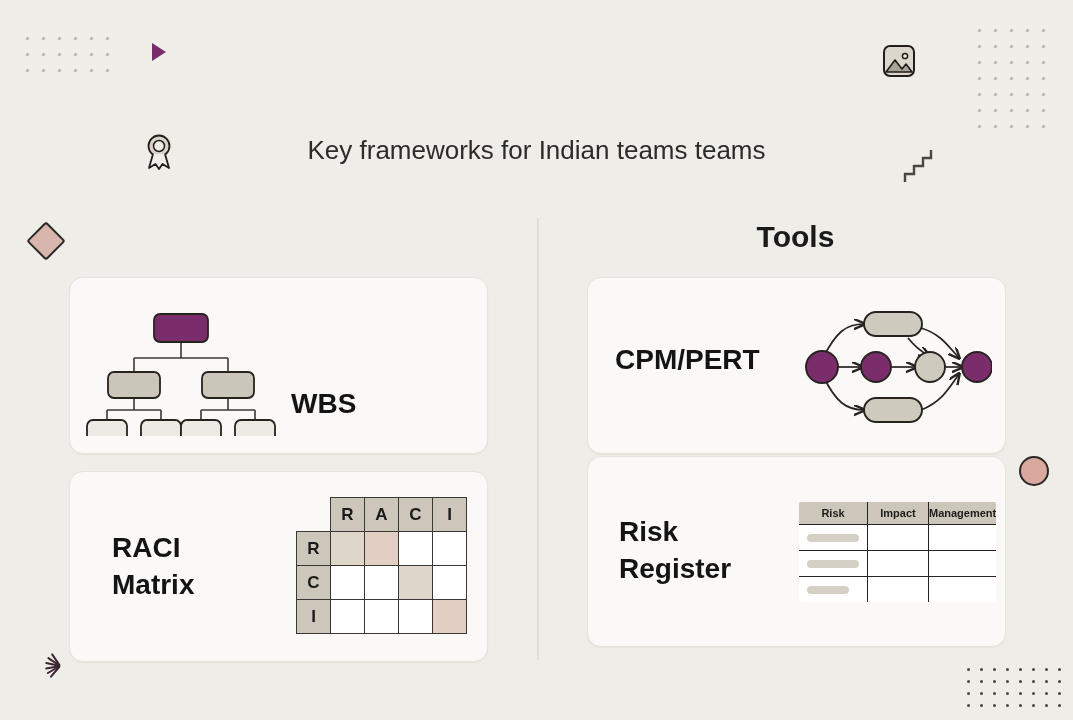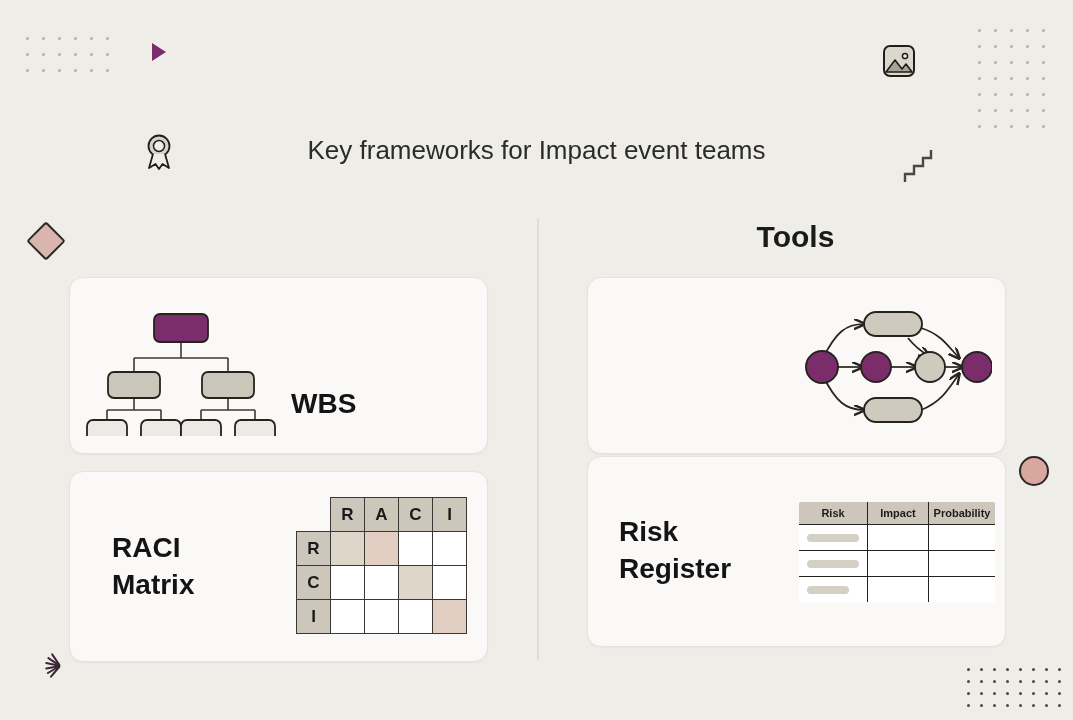--- a/index.html
+++ b/index.html
@@ -263,21 +263,21 @@
       <i style="left: 0px; top: 36px;"></i>
       <i style="left: 13px; top: 36px;"></i>
       <i style="left: 26px; top: 36px;"></i>
       <i style="left: 39px; top: 36px;"></i>
       <i style="left: 52px; top: 36px;"></i>
       <i style="left: 65px; top: 36px;"></i>
       <i style="left: 78px; top: 36px;"></i>
       <i style="left: 91px; top: 36px;"></i>
     </div>
 
-  <div class="subtitle">Key frameworks for Impact event teams</div>
+  <div class="subtitle">Key frameworks for Indian teams teams</div>
 
   <div class="col-head right">Tools</div>
 
   <div class="divider"></div>
 
   <div class="card" id="card-wbs">
     <svg class="art" style="left:16px;top:24px;" width="190" height="134" viewBox="0 0 190 134">
       <g fill="none" stroke="#3b3833" stroke-width="1.6">
         <path d="M95 40 L95 56"></path>
         <path d="M48 56 L142 56"></path>
@@ -334,20 +334,21 @@
         <td></td>
         <td></td>
         <td></td>
         <td class="f-pink"></td>
       </tr>
     </tbody>
       </table>
   </div>
 
   <div class="card" id="card-cpm">
+    <div class="card-label" id="lbl-cpm">CPM/PERT</div>
     <svg class="art" style="left:208px;top:20px;" width="196" height="136" viewBox="0 0 196 136">
       <defs>
         <marker id="ah" markerWidth="7" markerHeight="7" refX="6" refY="3" orient="auto">
           <path d="M0 0 L7 3 L0 6" fill="none" stroke="#26231f" stroke-width="1.4"></path>
         </marker>
       </defs>
       <g fill="none" stroke="#26231f" stroke-width="1.7" marker-end="url(#ah)">
         <path d="M27 60 C40 34 50 26 68 26"></path>
         <path d="M125 30 C145 36 152 48 163 60"></path>
         <path d="M27 78 C40 104 50 112 68 112"></path>
@@ -367,21 +368,21 @@
   </div>
 
   <div class="card" id="card-risk">
     <div class="card-label" id="lbl-risk">Risk
 Register</div>
     <table class="risk-tbl">
       <tbody>
           <tr>
         <td class="th c1">Risk</td>
         <td class="th c2">Impact</td>
-        <td class="th c3">Probability</td>
+        <td class="th c3">Management</td>
       </tr>
       <tr>
         <td class="cell">
               <div class="bar"></div>
             </td>
         <td class="cell"></td>
         <td class="cell"></td>
       </tr>
       <tr>
         <td class="cell">

